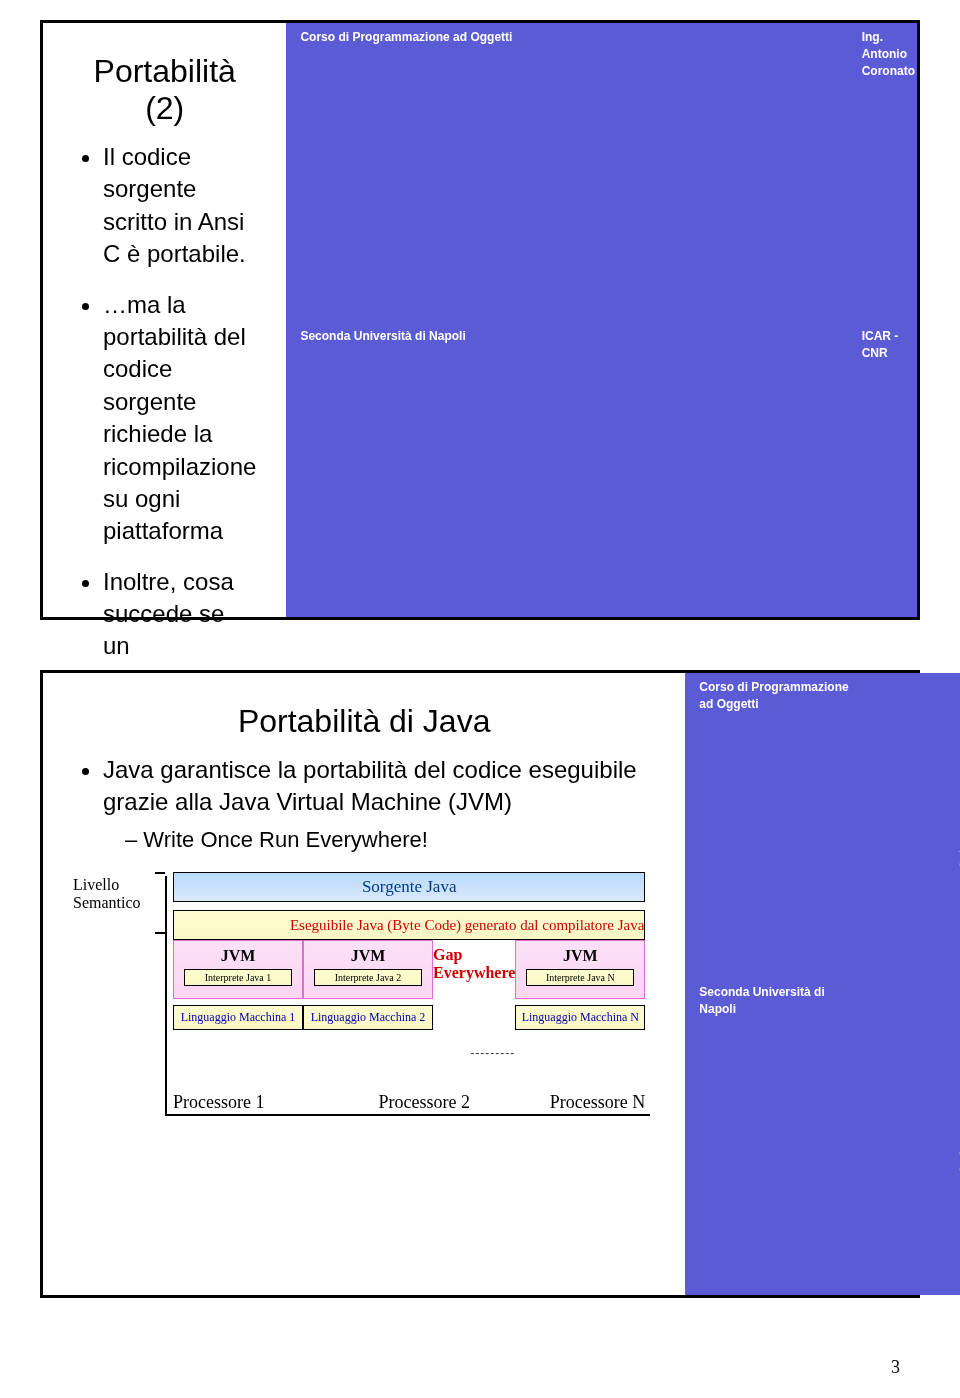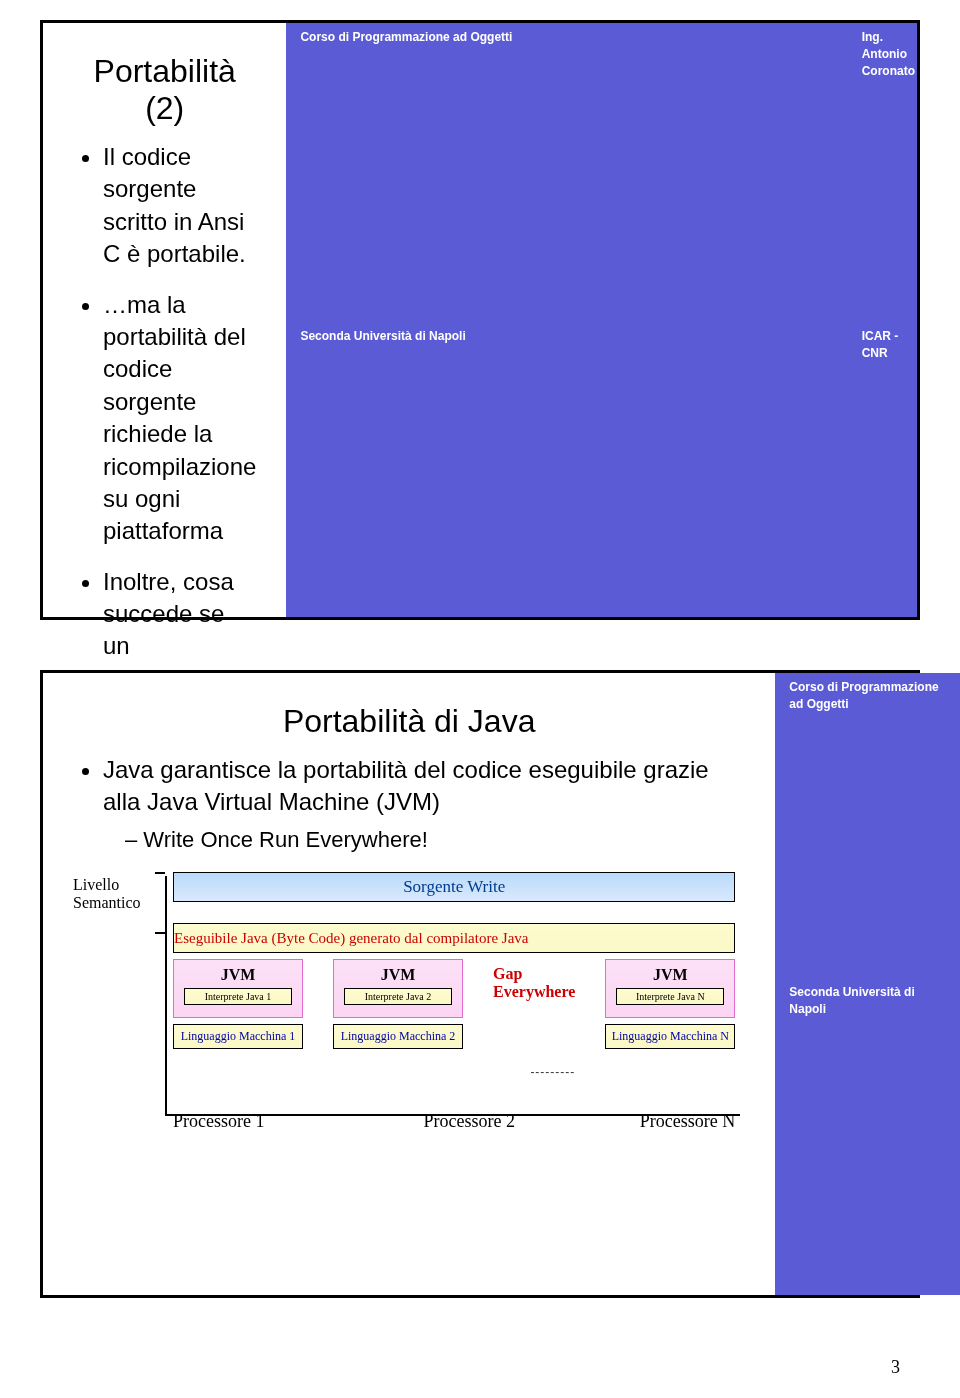--- a/index.html
+++ b/index.html
@@ -120,33 +120,31 @@
     text-align: center;
     font-size: 17px;
     line-height: 28px;
     color: #003b8e;
     font-family: Georgia, serif;
   }
   .row-exec {
     height: 28px;
     border: 1px solid #000;
     background: linear-gradient(#fdfccf, #fbf7c6);
-    text-align: left;
+    text-align: right;
     font-size: 15px;
     line-height: 28px;
     color: #c00;
     font-family: Georgia, serif;
-    margin-top: 21px;
+    margin-top: 8px;
   }
   .jvm-row {
     margin-left: 100px;
     margin-right: 10px;
-    margin-top: 6px;
     display: flex;
-    gap: 30px;
     justify-content: space-between;
     align-items: flex-start;
   }
   .jvm-box {
     width: 130px;
     border: 1px solid #e26bd1;
     background: linear-gradient(#fbe1f7, #fcd5f2);
     padding: 6px 6px 8px 6px;
     text-align: center;
     box-sizing: border-box;
@@ -248,21 +246,21 @@
         </li>
       </ul>
 
       <div class="diagram" style="height:270px;">
         <div class="vline"></div>
         <div class="hline"></div>
         <div class="siderange"></div>
         <div class="sidelabel">Livello Semantico</div>
 
         <div class="row-top">
-          <div class="row-src">Sorgente Write</div>
+          <div class="row-src">Sorgente Java</div>
           <div class="row-exec">Eseguibile Java (Byte Code) generato dal compilatore Java</div>
         </div>
 
         <div class="jvm-row">
           <div>
             <div class="jvm-box">
               <div class="jvm-title">JVM</div>
               <div class="jvm-inner">Interprete Java 1</div>
             </div>
             <div class="lang-box">Linguaggio Macchina 1</div>

